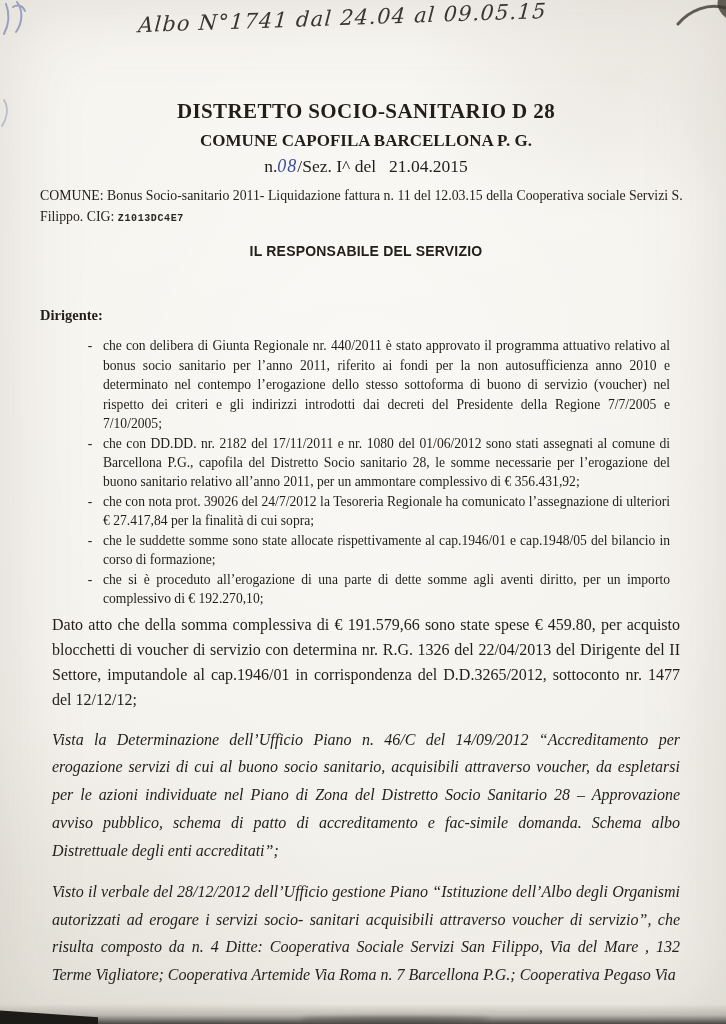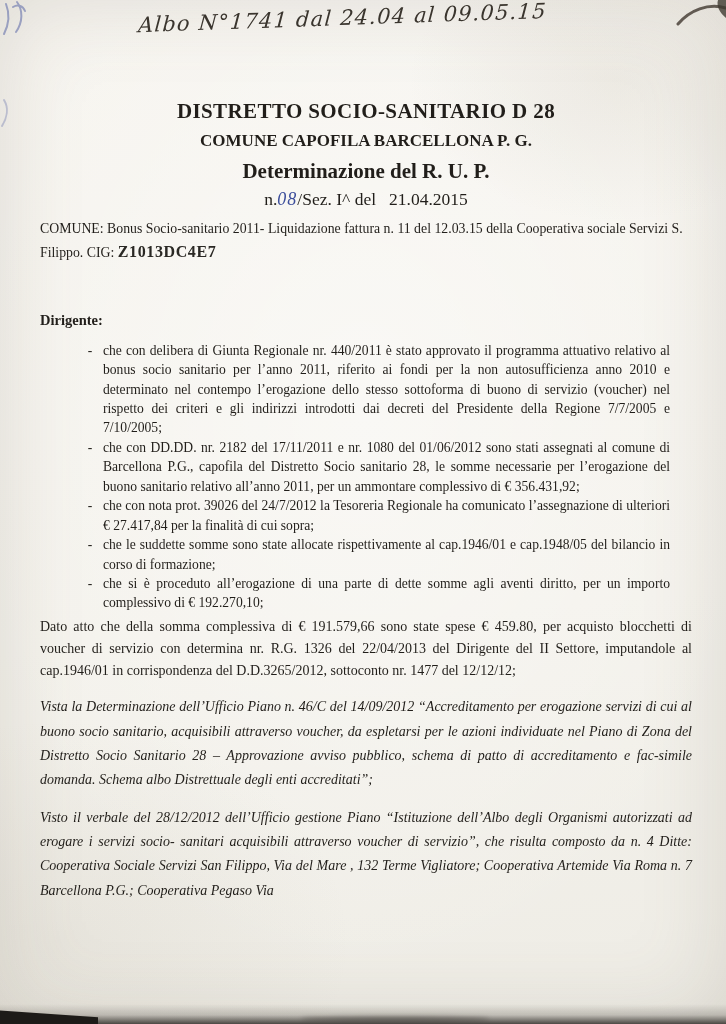--- a/index.html
+++ b/index.html
@@ -31,35 +31,35 @@
   .header { text-align: center; }
   .h-title   { margin-top: 99px; font-size: 21px; font-weight: bold; letter-spacing: 0.4px; }
   .h-sub     { margin-top: 7px;  font-size: 17px; font-weight: bold; }
   .h-office  { margin-top: 9px;  font-size: 13.5px; }
   .h-doctype { margin-top: 8px;  font-size: 21px; font-weight: bold; }
   .h-number  { margin-top: 5px;  font-size: 17.5px; }
   .hw-blue   { color: #3c4e9b; font-family: Liberation Serif, serif; font-style: italic; font-size: 18px; letter-spacing: 1px; }
   .h-date    { margin-left: 13px; }
 
   .subject { margin-top: 9px; font-size: 13.8px; line-height: 1.5; text-align: left; }
-  .cig { font-family: Liberation Serif, serif; font-weight: bold; font-size: 16px; letter-spacing: 0.6px; color: #2a2824; }
+  .cig { font-family: Liberation Mono, monospace; font-weight: bold; font-size: 10px; letter-spacing: 0.6px; color: #2a2824; }
 
   .section-heading {
     margin-top: 16px; text-align: center;
     font-family: "Liberation Sans", sans-serif; font-weight: bold;
     font-size: 14px; letter-spacing: 0.2px; color: #23201c;
   }
 
   .premesso-label { margin-top: 48px; font-weight: bold; font-size: 14.5px; }
 
   .bullets { margin: 12px 22px 0 46px; padding: 0; list-style: none; font-size: 13.6px; line-height: 1.43; }
   .bullets li { display: flex; gap: 9px; text-align: justify; }
   .bullets .marker { flex: 0 0 8px; text-align: center; }
 
-  .para { margin: 0; font-size: 14px; text-align: justify; }
+  .para { margin: 12px; font-size: 16px; text-align: justify; }
   .p-first { margin-top: 3px; line-height: 1.58; }
   .p-loose { margin-top: 13px; line-height: 1.74; font-style: italic; }
 
   
   .mark-topleft { position: absolute; left: 0; top: 0; }
   .mark-right   { position: absolute; right: 0; top: 846; }
   .scan-bottom {
     position: absolute; left: 0; right: 0; bottom: 0; height: 20px;
     background: linear-gradient(to bottom, rgba(58,54,48,0) 0%, rgba(58,54,48,0.22) 55%, rgba(33,30,26,0.78) 100%);
   }
@@ -87,32 +87,32 @@
     </g>
   </svg>
 
   <div class="hw-note">Albo N°1741 dal 24.04 al 09.05.15</div>
 
   <div class="content">
 
     <div class="header">
       <div class="h-title">DISTRETTO SOCIO-SANITARIO D 28</div>
       <div class="h-sub">COMUNE CAPOFILA BARCELLONA P. G.</div>
-      <div class="h-doctype">Determinazione del R. U. P.</div>
       <div class="h-number">
         <span>n.</span><span class="hw-blue">08</span><span>/Sez. I^ del</span><span class="h-date">21.04.2015</span>
       </div>
     </div>
 
     <p class="subject">
       <span>COMUNE:</span>
       <span>Bonus Socio-sanitario 2011- Liquidazione fattura n. 11 del 12.03.15 della Cooperativa sociale Servizi S. Filippo. CIG:</span>
       <span class="cig">Z1013DC4E7</span>
     </p>
 
+    <div class="section-heading">IL RESPONSABILE DEL SERVIZIO</div>
 
     <div class="premesso-label">Dirigente:</div>
 
     <ul class="bullets">
       <li>
         <span class="marker">-</span>
         <span>che con delibera di Giunta Regionale nr. 440/2011 è stato approvato il programma attuativo relativo al bonus socio sanitario per l’anno 2011, riferito ai fondi per la non autosufficienza anno 2010 e determinato nel contempo l’erogazione dello stesso sottoforma di buono di servizio (voucher) nel rispetto dei criteri e gli indirizzi introdotti dai decreti del Presidente della Regione 7/7/2005 e 7/10/2005;</span>
       </li>
       <li>
         <span class="marker">-</span>

